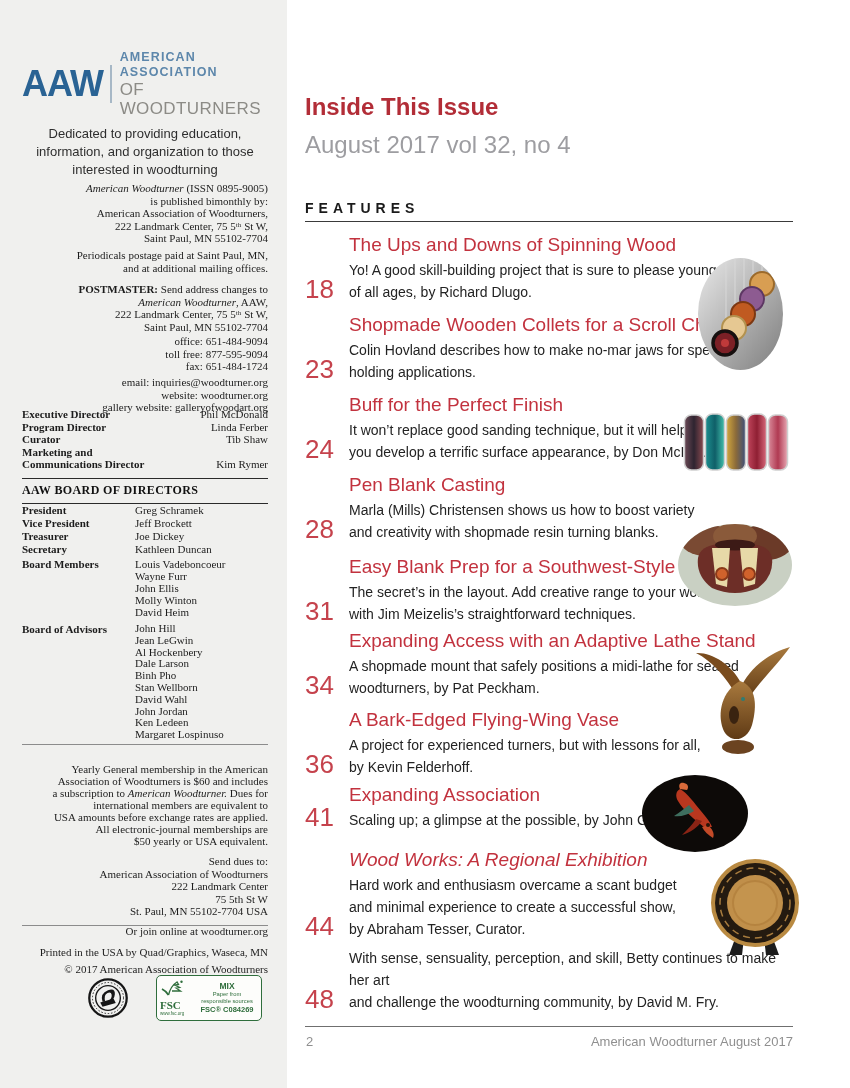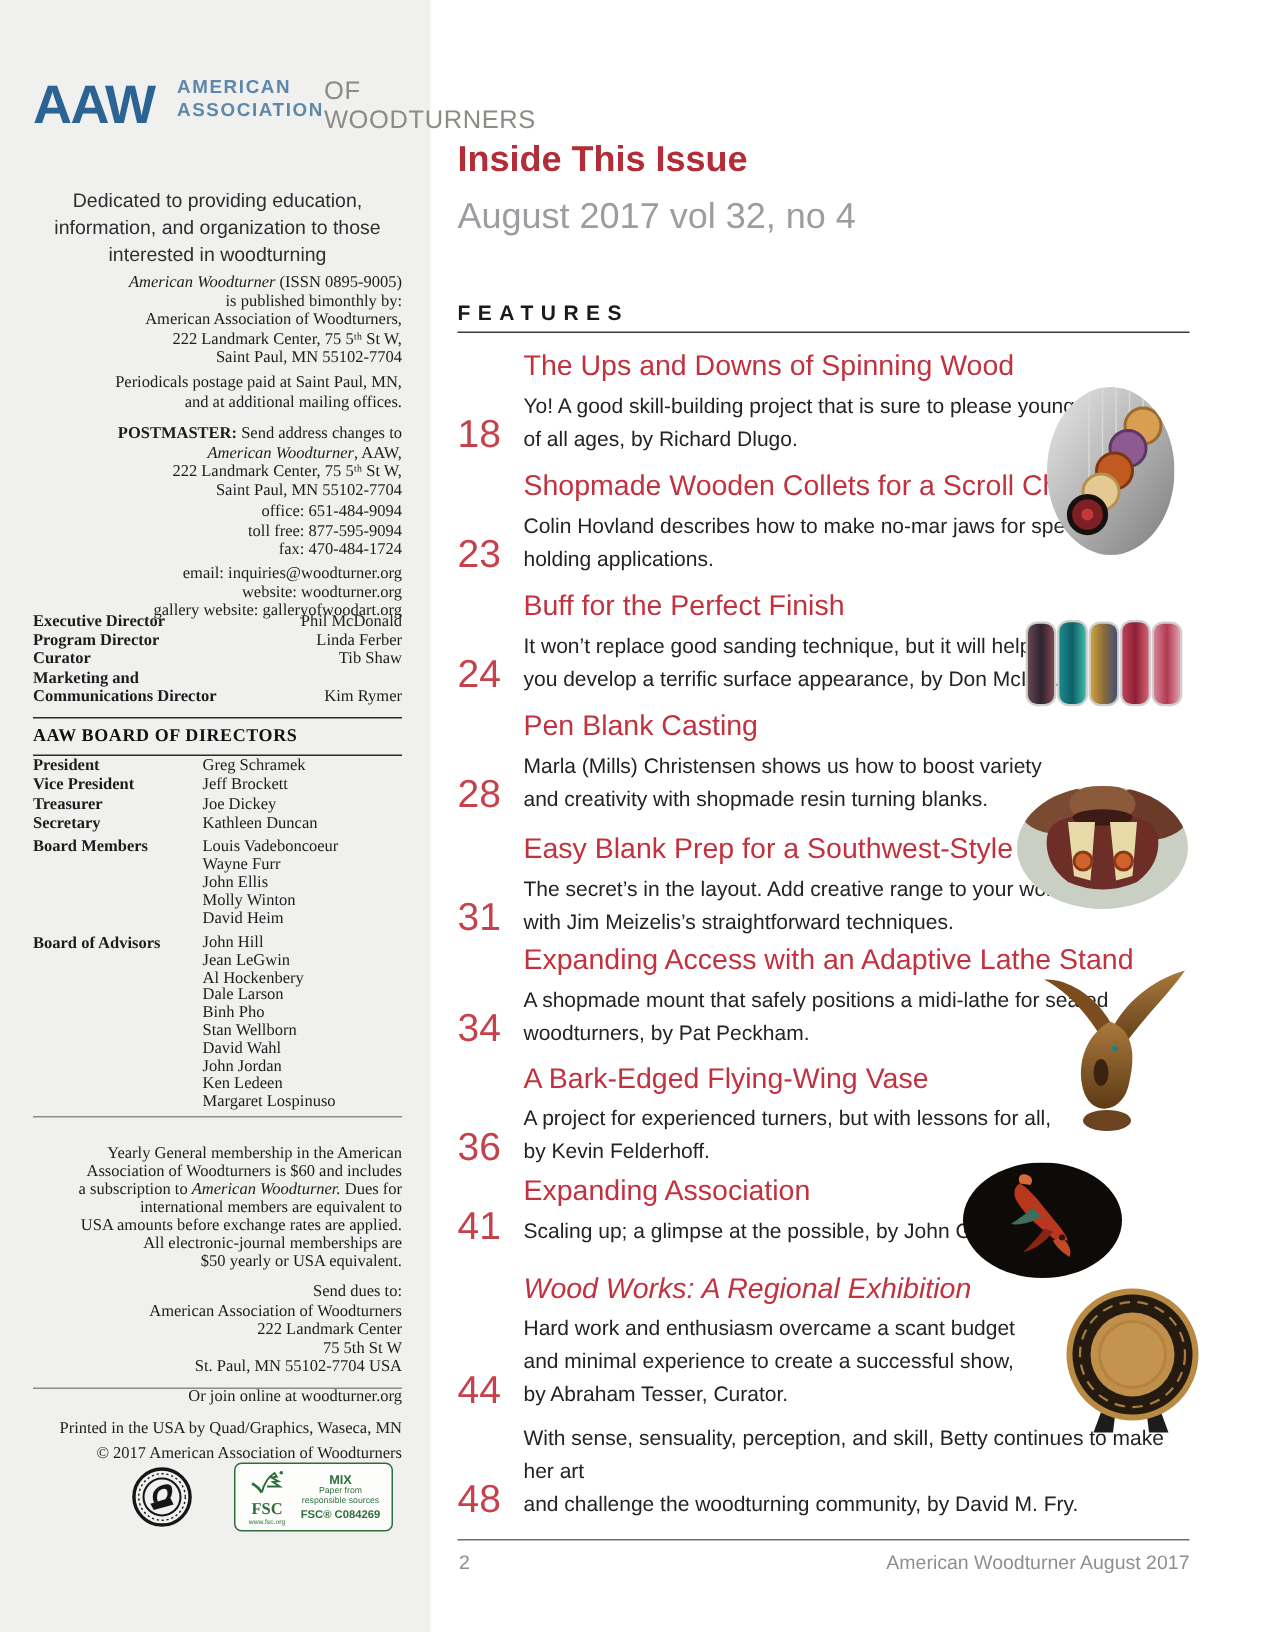--- a/index.html
+++ b/index.html
@@ -7,21 +7,21 @@
         font-family:"Liberation Sans","DejaVu Sans",sans-serif;color:#1c1c1c;}
   
   .sidebar{position:absolute;left:0;top:0;width:287px;height:1088px;background:#f0f0ee;}
   .sb{position:absolute;left:22px;right:19px;}
   .serif{font-family:"Liberation Serif","DejaVu Serif",serif;font-size:11px;line-height:12.5px;color:#1c1c1c;}
   .pre{white-space:pre-line;}
   .right{text-align:right;}
   .logo{top:50px;display:flex;align-items:center;}
   .logo-acronym{font-size:36px;font-weight:700;color:#2a6394;letter-spacing:-1px;line-height:40px;}
   .logo-divider{width:2px;height:38px;background:#a7b8c6;margin:0 8px 0 7px;}
-  .logo-names{display:flex;justify-content:space-between;}
+  .logo-names{display:flex;flex-direction:column;justify-content:space-between;}
   .logo-line1{font-size:12.5px;font-weight:700;color:#5d87ab;letter-spacing:1.1px;line-height:15px;}
   .logo-line2{font-size:17px;color:#8c8b86;letter-spacing:0.4px;line-height:19px;}
   .tagline{top:112px;font-size:13px;line-height:18px;color:#2e2e2e;text-align:center;}
   .pub{top:171px;} .periodicals{top:238px;} .postmaster{top:272px;}
   .contact{top:324px;} .online{top:365px;}
   .staff{top:408px;}
   .staff-row{display:flex;justify-content:space-between;align-items:flex-end;}
   .role{font-weight:700;}
   .board-header{top:478px;border-top:1.5px solid #2a2a2a;border-bottom:1.5px solid #2a2a2a;
     padding:4px 0 5px;font-family:"Liberation Serif","DejaVu Serif",serif;font-size:12px;
@@ -31,21 +31,21 @@
   .members{top:558px;} .members .names{line-height:12px;}
   .advisors{top:623px;} .advisors .names{line-height:11.8px;font-family:Liberation Serif, serif;}
   .divider{border-top:1px solid #8c8c8c;height:0;}
   .div1{top:744px;} .div2{top:925px;}
   .membership{top:752px;line-height:12px;text-align:right;}
   .dues{top:844px;} .join{top:914px;}
   .printed{top:934px;margin-top:12px;} .copyright{top:952px;}
   .seal{top:975px;left:87px;width:42px;height:46px;}
   .fsc-box{top:975px;left:156px;width:106px;height:46px;border:1.5px solid #2f6e3c;border-radius:5px;
     background:#fdfdfb;display:flex;align-items:center;padding:2px 3px;box-sizing:border-box;color:#2f6e3c;}
-  .fsc-left{width:36px;text-align:center;flex:none;}
+  .fsc-left{width:36px;flex:none;}
   .fsc-acronym{font-family:"Liberation Serif","DejaVu Serif",serif;font-weight:700;font-size:11px;line-height:11px;}
   .fsc-url{font-size:4.5px;line-height:5px;}
   .fsc-right{flex:1;text-align:center;}
   .fsc-mix{font-weight:700;font-size:8.5px;line-height:9px;}
   .fsc-src{font-size:5.8px;line-height:6.5px;white-space:pre-line;}
   .fsc-cert{font-weight:700;font-size:7.5px;line-height:9px;margin-top:1px;}
   
   .main{position:absolute;left:305px;top:0;width:488px;height:1088px;}
   .title{position:absolute;top:90px;left:0;font-size:24px;font-weight:700;color:#b22d37;margin:0;line-height:34px;}
   .subtitle{position:absolute;top:131px;left:0;font-size:24px;font-weight:400;color:#9d9da1;margin:0;line-height:28px;}
@@ -91,21 +91,21 @@
     <p class="sb periodicals serif right pre">Periodicals postage paid at Saint Paul, MN,
 and at additional mailing offices.</p>
 
     <p class="sb postmaster serif right pre"><b>POSTMASTER:</b><span> Send address changes to
 </span><em>American Woodturner</em><span>, AAW,
 222 Landmark Center, 75 5ᵗʰ St W,
 Saint Paul, MN 55102-7704</span></p>
 
     <p class="sb contact serif right pre">office: 651-484-9094
 toll free: 877-595-9094
-fax: 470-484-1724</p>
+fax: 651-484-1724</p>
 
     <p class="sb online serif right pre">email: inquiries@woodturner.org
 website: woodturner.org
 gallery website: galleryofwoodart.org</p>
 
     <div class="sb staff serif">
       <div class="staff-row">
           <span class="role pre">Executive Director</span>
           <span>Phil McDonald</span>
         </div>

